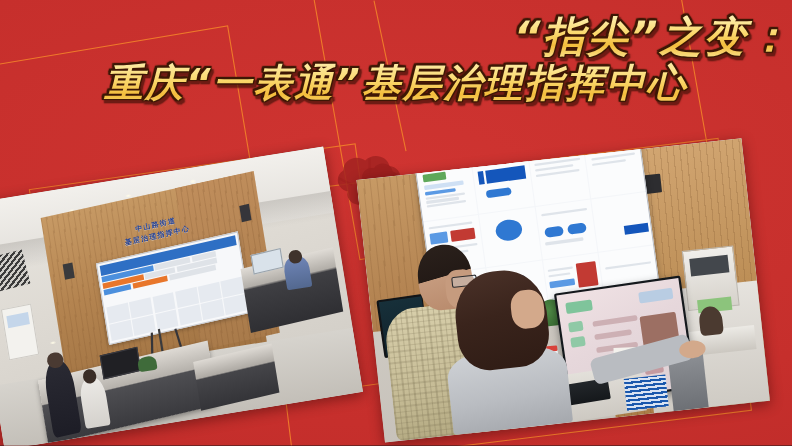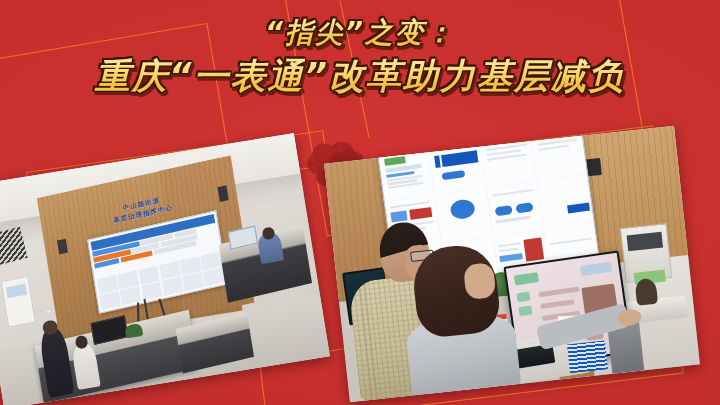--- a/index.html
+++ b/index.html
@@ -111,22 +111,23 @@
     -webkit-text-fill-color: transparent;
     filter:
       drop-shadow(1.4px 0 0 #3d1705)
       drop-shadow(-1.4px 0 0 #3d1705)
       drop-shadow(0 1.4px 0 #3d1705)
       drop-shadow(0 -1.4px 0 #3d1705)
       drop-shadow(2.5px 3px 0px rgba(60,16,6,.65));
     white-space: nowrap;
   }
   .title-line-1 {
-    font-size: 28px;
+    font-size: 38px;
     line-height: 38px;
+    text-align: right;
   }
   .title-line-2 {
     font-size: 35px;
     line-height: 46px;
     margin-top: 1px;
   }
 
   
   .photo {
     position: absolute;
@@ -538,21 +539,21 @@
       C38 1 52 3 54 13 C64 14 68 26 60 32 C66 40 58 50 48 47 L41 92 Z"></path>
     <path fill="#9c1f1e" d="M20 30 L8 24 M50 26 L62 20 M36 20 L36 6" stroke="#9c1f1e" stroke-width="2"></path>
   </svg>
   <svg class="ink-tree-2" viewBox="0 0 46 62">
     <path fill="#991e1d" d="M23 62 L20 32 C12 34 6 28 9 22 C4 16 10 7 18 9 C22 2 34 4 35 12
       C42 14 43 24 36 27 C40 34 32 38 26 34 L27 62 Z"></path>
   </svg>
 
   <div class="title-block">
     <span class="title-line title-line-1">“指尖”之变：</span>
-    <span class="title-line title-line-2">重庆“一表通”改革助力基层减负</span>
+    <span class="title-line title-line-2">重庆“一表通”基层治理指挥中心</span>
   </div>
 
   <div class="photo photo-left">
     <div class="ph-inner">
       <div class="L-wall-back"></div>
       <div class="L-ceiling"></div>
       <div class="L-ceil-shadow"></div>
 
       <div class="L-downlight" style="left:28%; top:9%;"></div>
       <div class="L-downlight" style="left:44%; top:6.5%;"></div>

